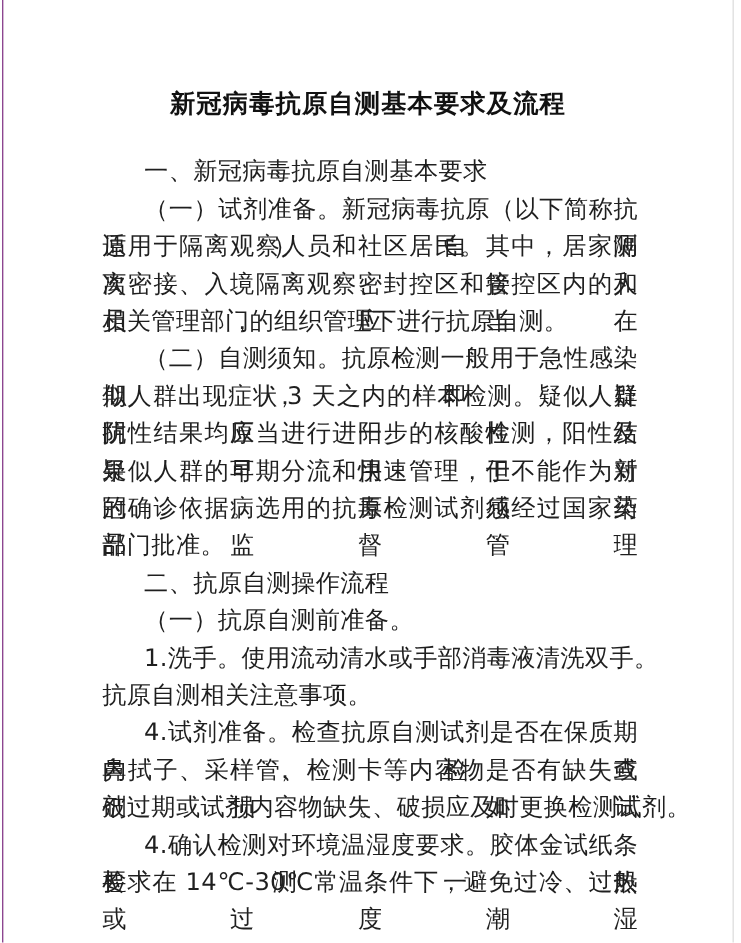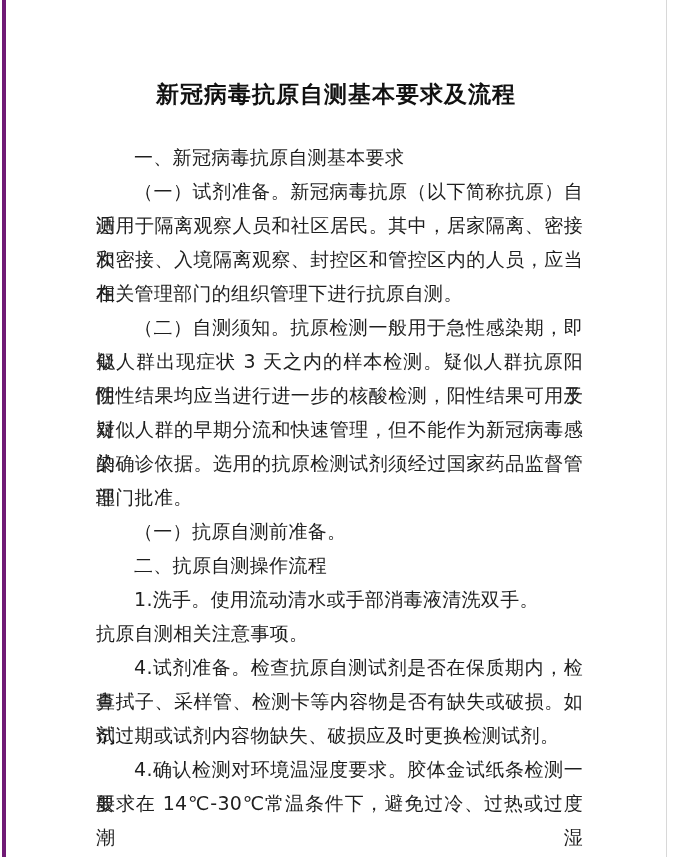--- a/index.html
+++ b/index.html
@@ -16,21 +16,21 @@
     height: 857px;
     background: #ffffff;
   }
   .page {
     position: absolute;
     left: 2px;
     top: 0;
     width: 665px;
     height: 857px;
     background: #ffffff;
-    border-left: 4px solid #701a75;
+    border-left: 1px solid #701a75;
     border-right: 1px solid #d8d8d8;
     box-sizing: border-box;
     overflow: hidden;
   }
   .doc-title {
     position: absolute;
     top: 79px;
     left: 0;
     right: 0;
     text-align: center;
@@ -44,21 +44,21 @@
     position: absolute;
     top: 140px;
     left: 90px;
     width: 487px;
     font-family: "DejaVu Sans", "Liberation Sans", sans-serif;
     color: #1f1f1f;
   }
   .line {
     height: 34px;
     line-height: 34px;
-    font-size: 19px;
+    font-size: 22px;
     letter-spacing: 0.3px;
     white-space: nowrap;
     overflow: visible;
   }
   .line.justify {
     white-space: normal;
     text-align: justify;
     text-align-last: justify;
   }
   .line.indent {
@@ -80,22 +80,22 @@
         <div class="line indent justify">（一）试剂准备。新冠病毒抗原（以下简称抗原）自测</div>
         <div class="line justify">适用于隔离观察人员和社区居民。其中，居家隔离、密接和</div>
         <div class="line justify">次密接、入境隔离观察、封控区和管控区内的人员，应当在</div>
         <div class="line">相关管理部门的组织管理下进行抗原自测。</div>
         <div class="line indent justify">（二）自测须知。抗原检测一般用于急性感染期，即疑</div>
         <div class="line justify">似人群出现症状 3 天之内的样本检测。疑似人群抗原阳性及</div>
         <div class="line justify">阴性结果均应当进行进一步的核酸检测，阳性结果可用于对</div>
         <div class="line justify">疑似人群的早期分流和快速管理，但不能作为新冠病毒感染</div>
         <div class="line justify">的确诊依据。选用的抗原检测试剂须经过国家药品监督管理</div>
         <div class="line">部门批准。</div>
+        <div class="line indent">二、抗原自测操作流程</div>
         <div class="line indent">（一）抗原自测前准备。</div>
-        <div class="line indent">二、抗原自测操作流程</div>
         <div class="line indent">1.洗手。使用流动清水或手部消毒液清洗双手。</div>
         <div class="line">抗原自测相关注意事项。</div>
         <div class="line indent justify">4.试剂准备。检查抗原自测试剂是否在保质期内，检查</div>
         <div class="line justify">鼻拭子、采样管、检测卡等内容物是否有缺失或破损。如试</div>
         <div class="line">剂过期或试剂内容物缺失、破损应及时更换检测试剂。</div>
         <div class="line indent justify">4.确认检测对环境温湿度要求。胶体金试纸条检测一般</div>
         <div class="line justify">要求在 14℃-30℃常温条件下，避免过冷、过热或过度潮湿</div>
       </div>
   </div>
 </div>

